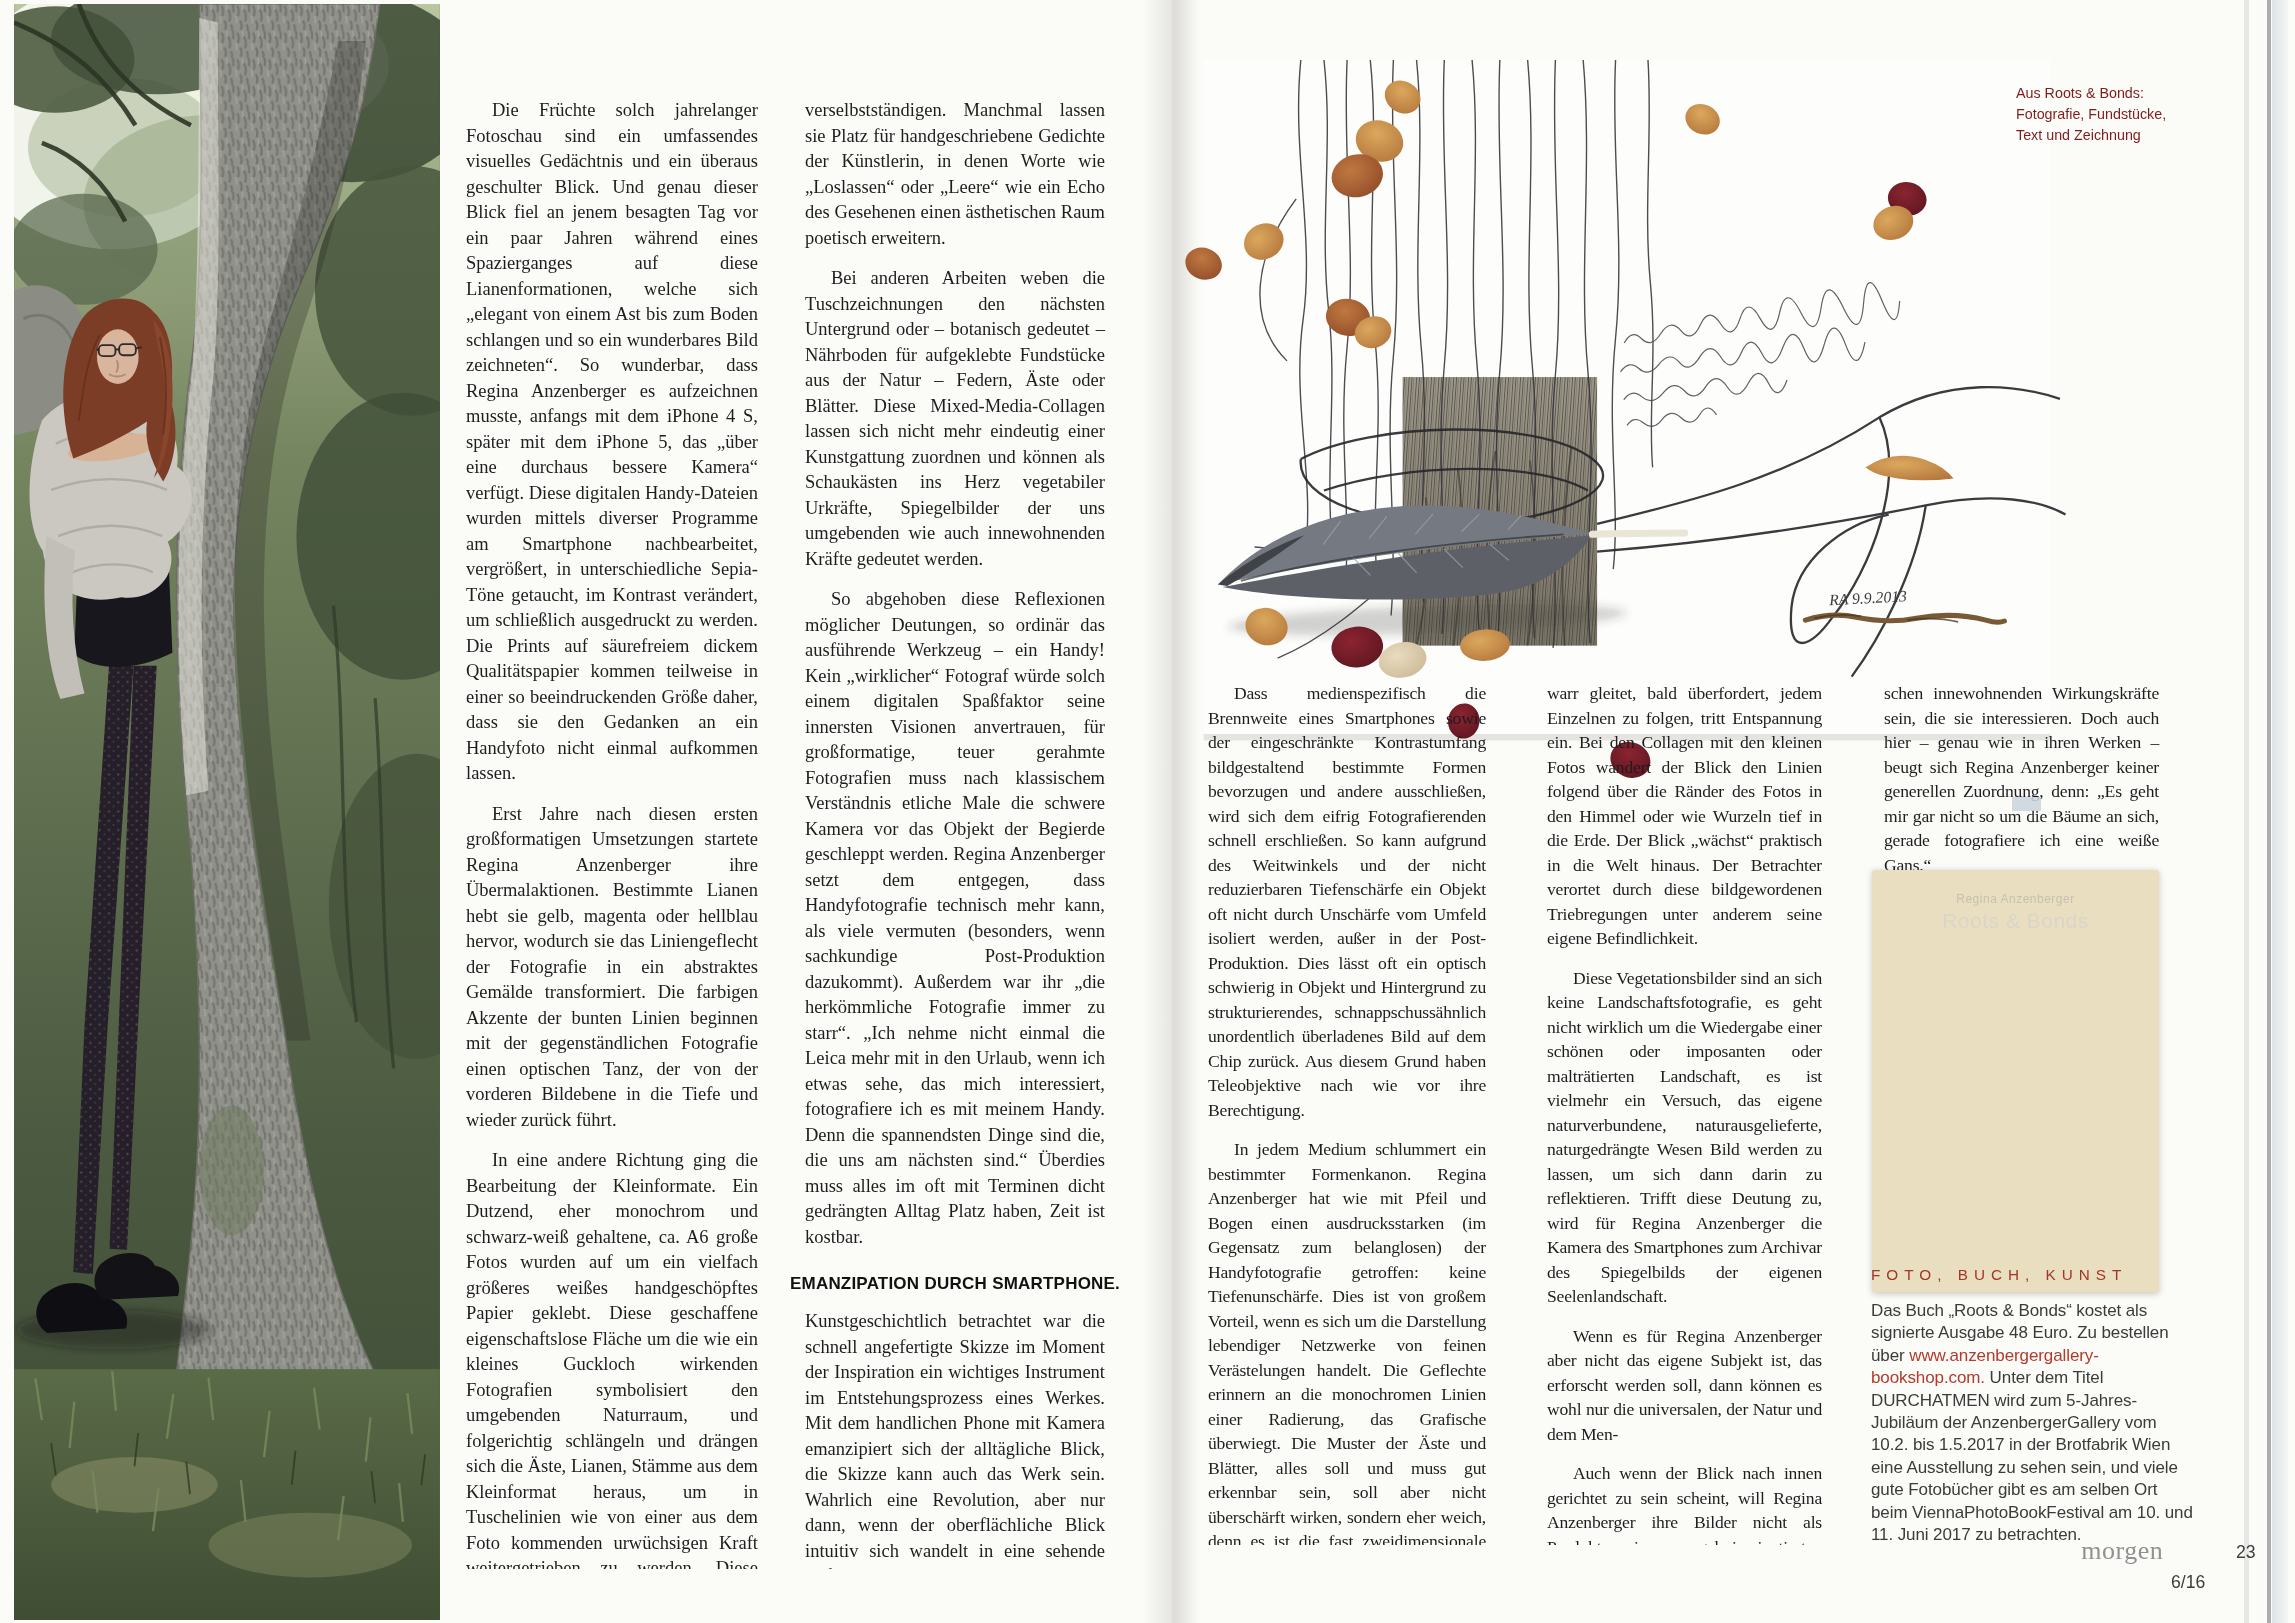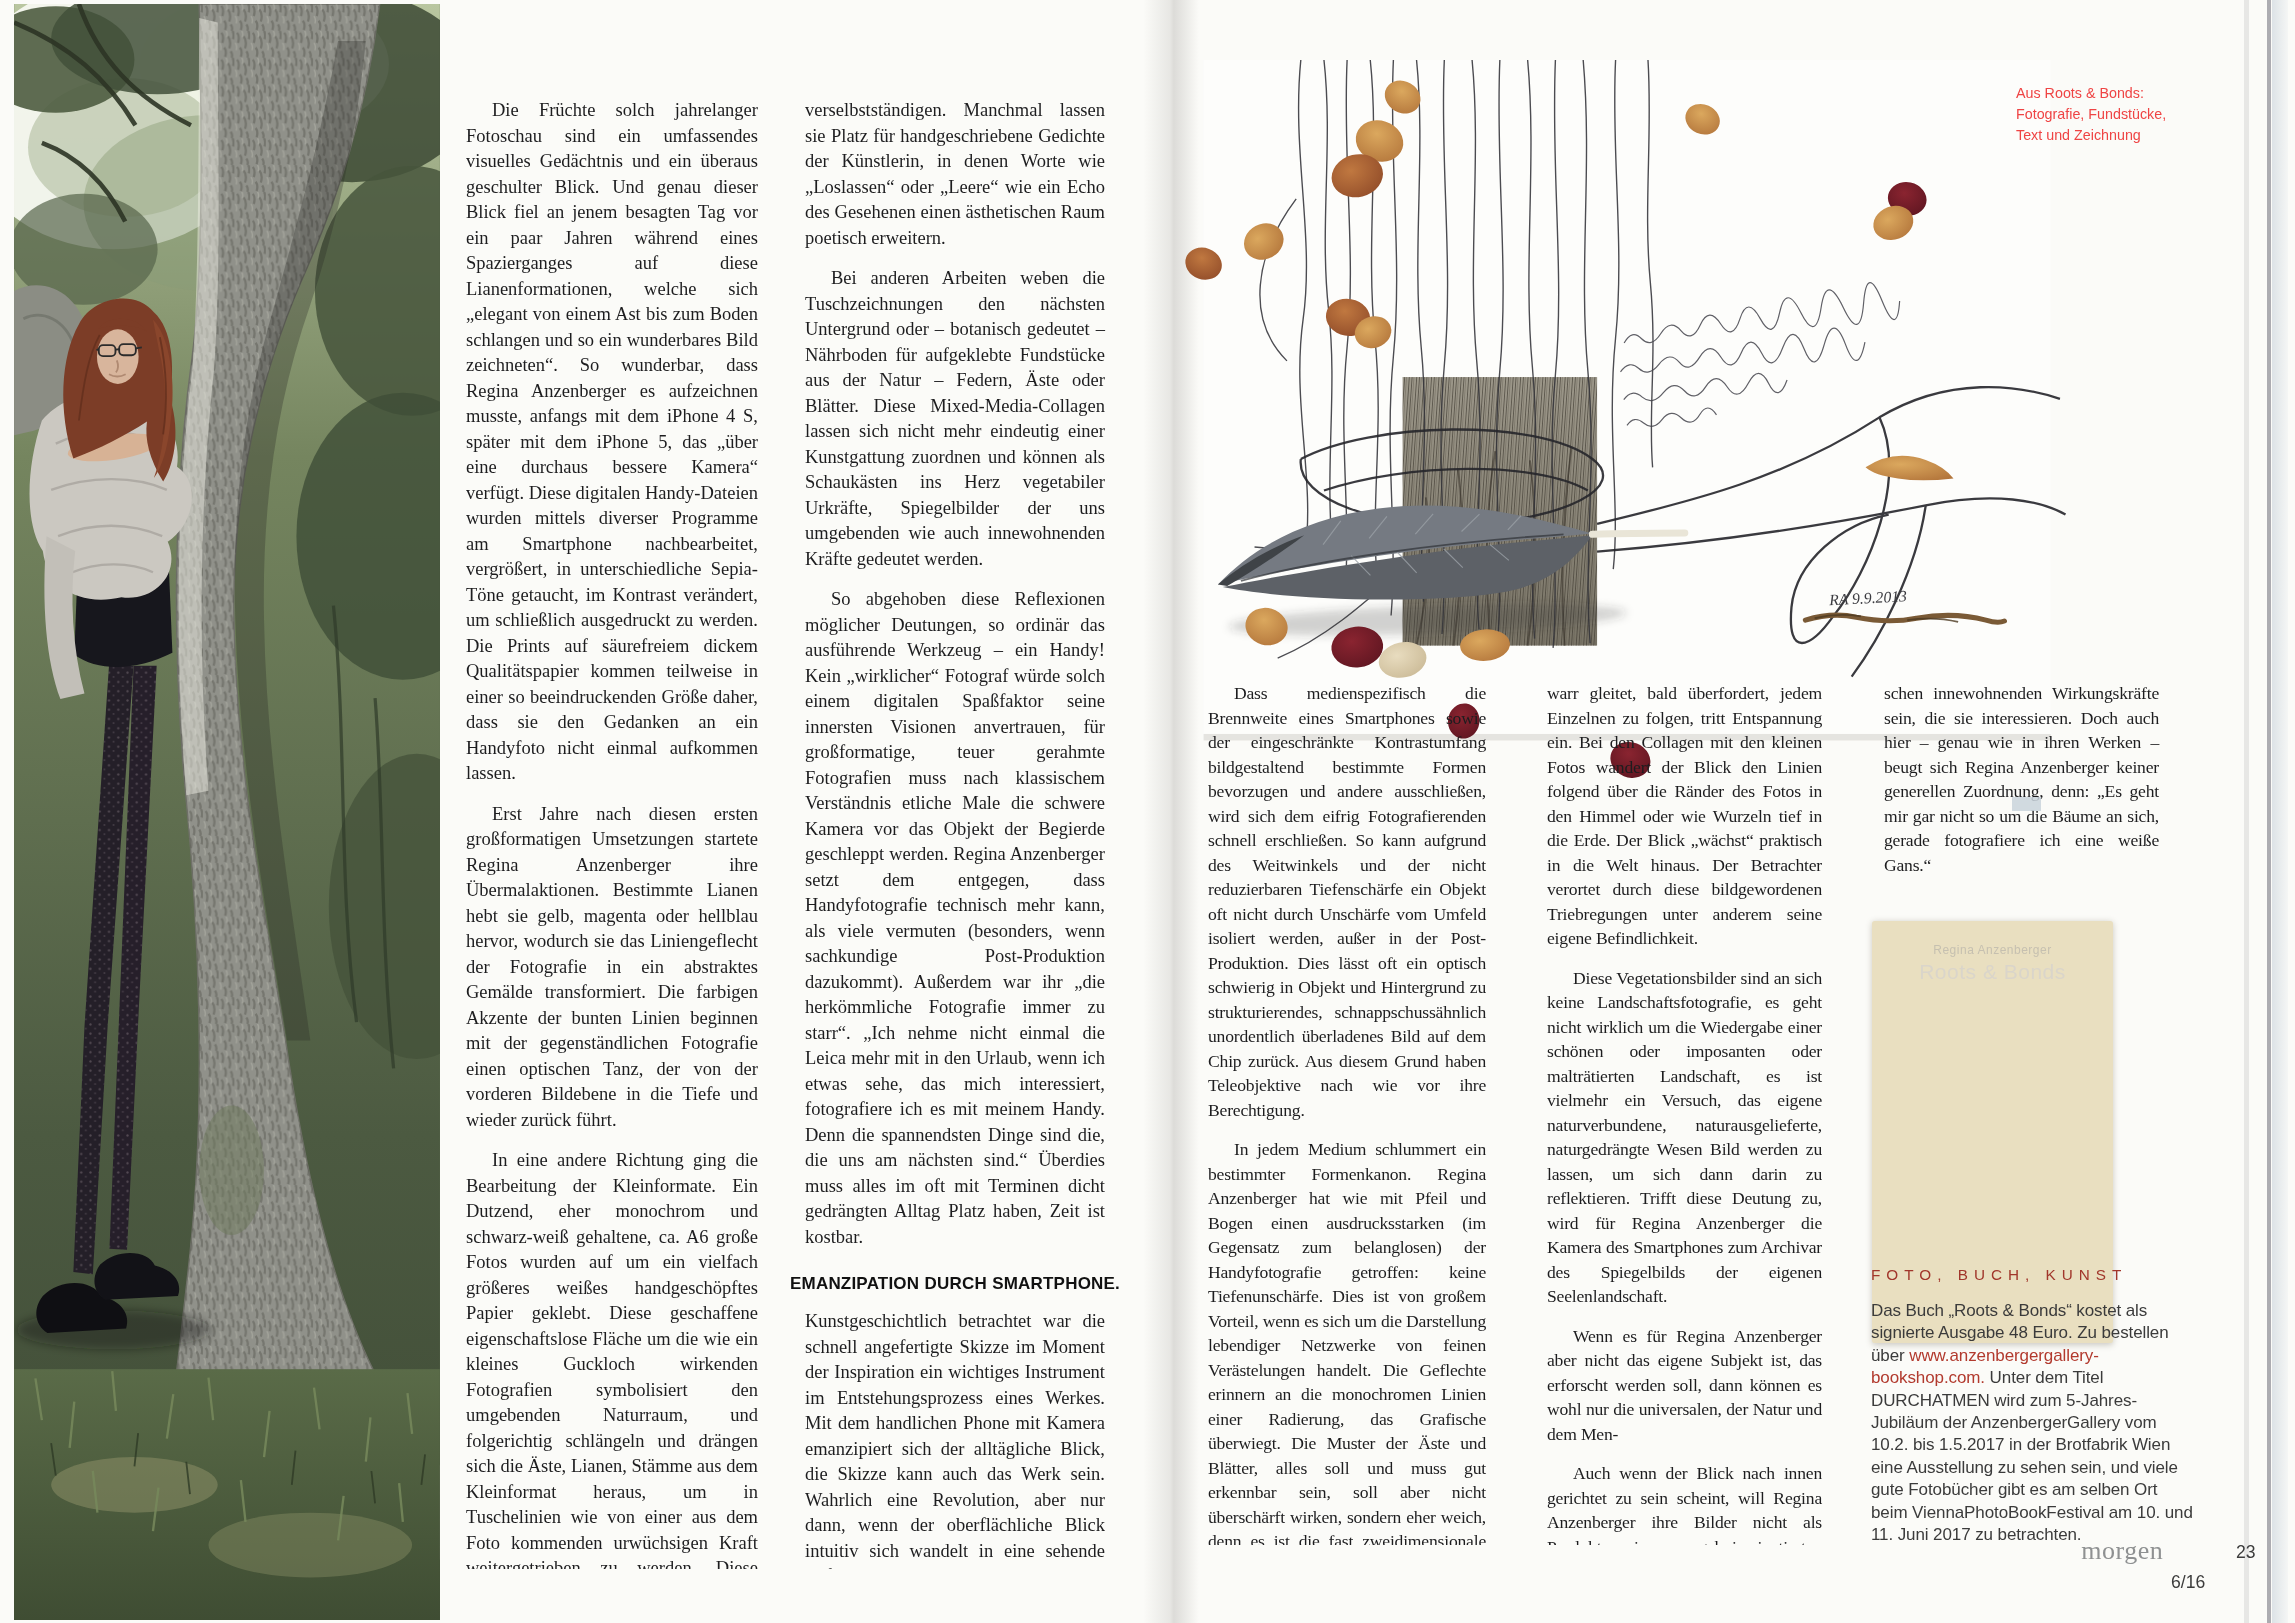--- a/index.html
+++ b/index.html
@@ -23,24 +23,24 @@
   #lcol1{left:451px; top:83px; width:322px; height:1486px;}
   #lcol2{left:790px;top:83px; width:330px; height:1486px;}
   #rcol1{left:1193px;top:666px;width:308px;height:879px;}
   #rcol2{left:1532px;top:666px;width:305px;height:879px;}
   #rcol3{left:1869px;top:666px;width:305px;height:259px;}
   .subhead{font-family:"Liberation Sans",sans-serif;font-weight:700;font-size:17px;line-height:21px;
            letter-spacing:0.2px;color:#111;text-align:justify;text-align-last:justify;margin:23px 0 5.6px;}
   
   #artwork{position:absolute;left:1185px;top:60px;width:882px;height:736px;}
   #caption{position:absolute;left:2016px;top:83px;width:167px;}
-  #caption p{margin:0;font-family:"Liberation Sans",sans-serif;font-size:14.3px;line-height:21px;color:#ef4444;}
+  #caption p{margin:0;font-family:"Liberation Sans",sans-serif;font-size:14.3px;line-height:21px;color:#7f1d1d;}
   #end-marker{position:absolute;left:2012px;top:797px;width:29px;height:14px;background:#c9d4dc;opacity:.85;}
   
-  #book-cover{position:absolute;left:1872px;top:921px;width:241px;height:422px;
+  #book-cover{position:absolute;left:1872px;top:870px;width:287px;height:422px;
       background:#e9dfc0;border-radius:2.8px;box-shadow:0 1.9px 6.5px rgba(60,50,30,.25);padding:0;}
   #book-photo{position:absolute;left:10.2px;top:9.3px;right:10.2px;bottom:10.2px;border-radius:1.4px;
       background:
         radial-gradient(ellipse at 50% 115%, rgba(20,10,5,.55) 0%, rgba(20,10,5,0) 55%),
         repeating-linear-gradient(94deg, rgba(225,205,165,.30) 0 0.9px, rgba(0,0,0,0) 0.9px 5.1px),
         repeating-linear-gradient(63deg, rgba(40,25,12,.38) 0 0.9px, rgba(0,0,0,0) 0.9px 3.7px),
         repeating-linear-gradient(118deg, rgba(230,215,180,.22) 0 0.5px, rgba(0,0,0,0) 0.5px 2.8px),
         linear-gradient(to bottom,#8a7456 0%,#6e583f 38%,#4734255 60%,#3c2b1d 100%),
         #55412e;}
   #book-title-block{position:absolute;left:0;right:0;top:22px;text-align:center;

